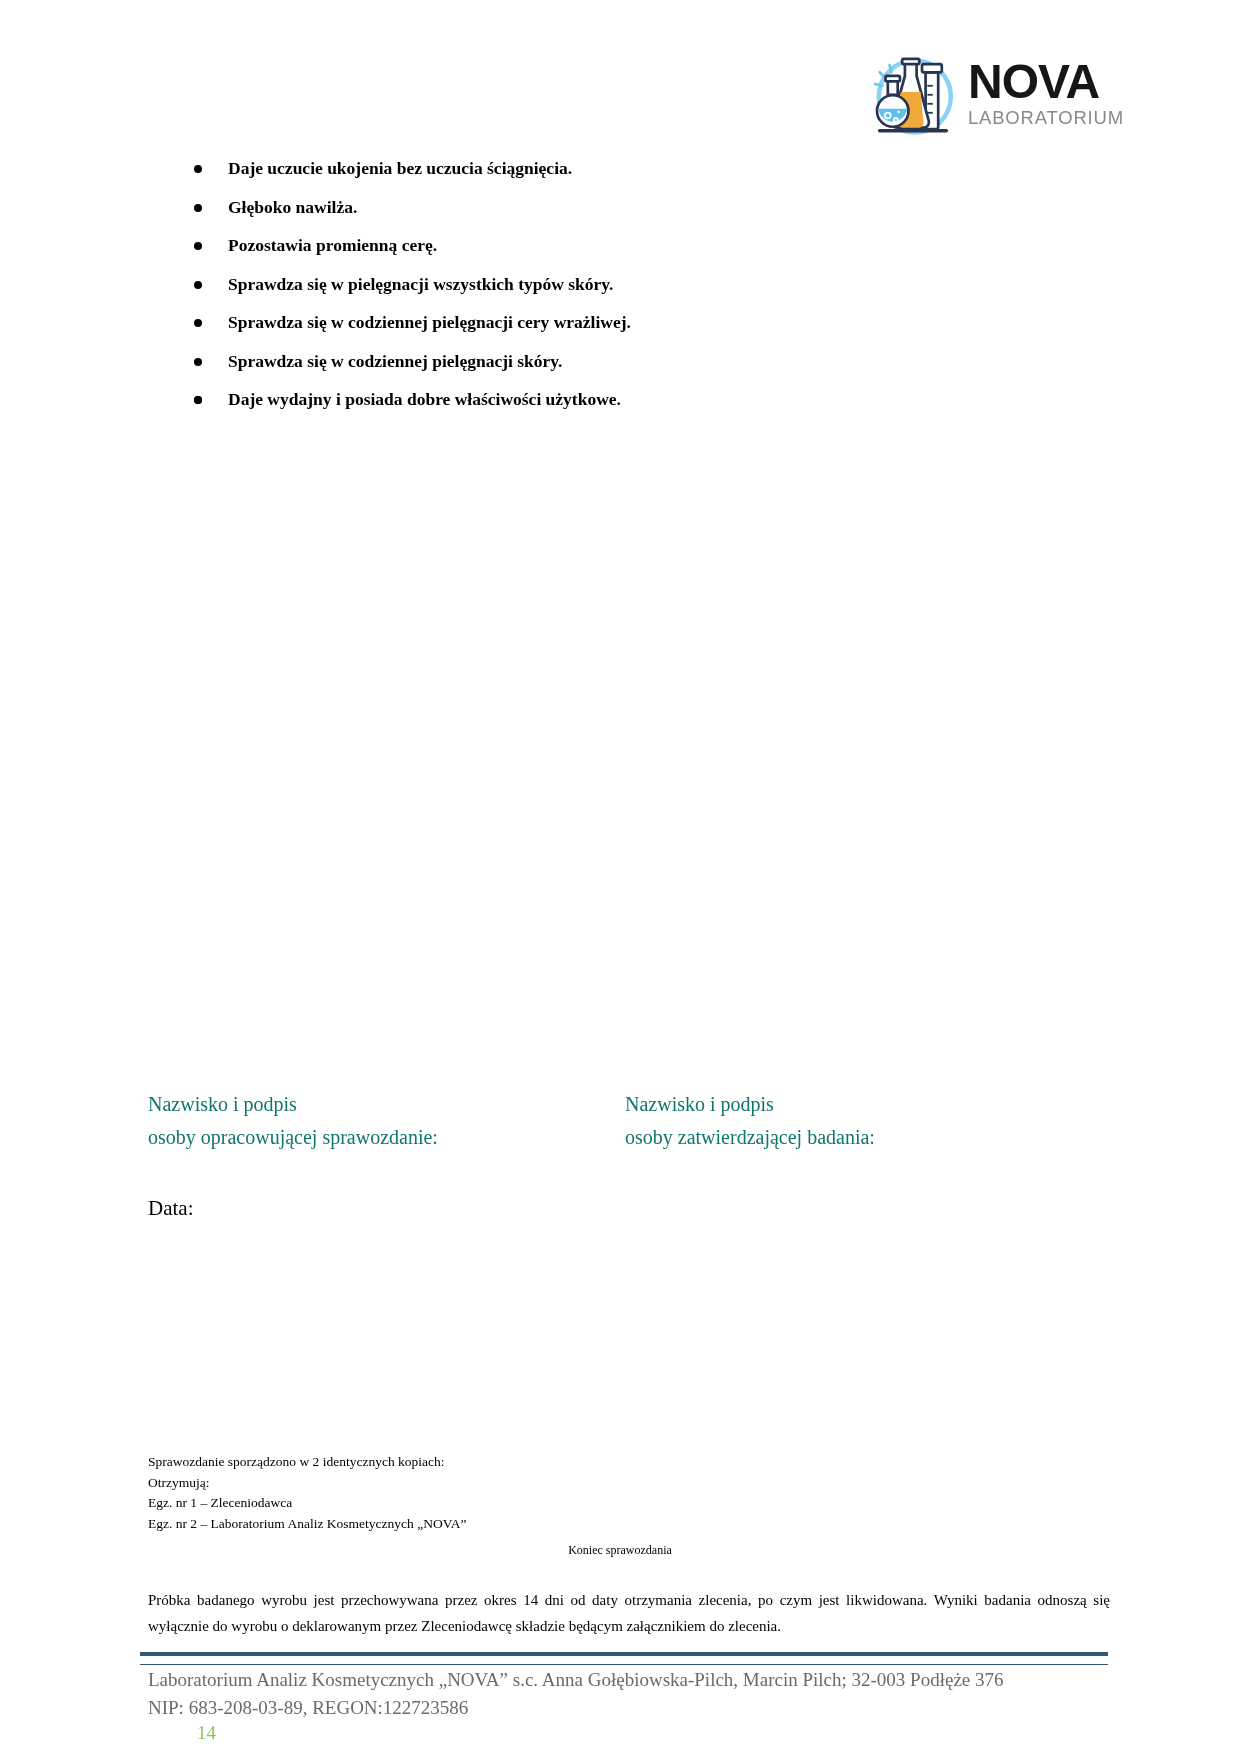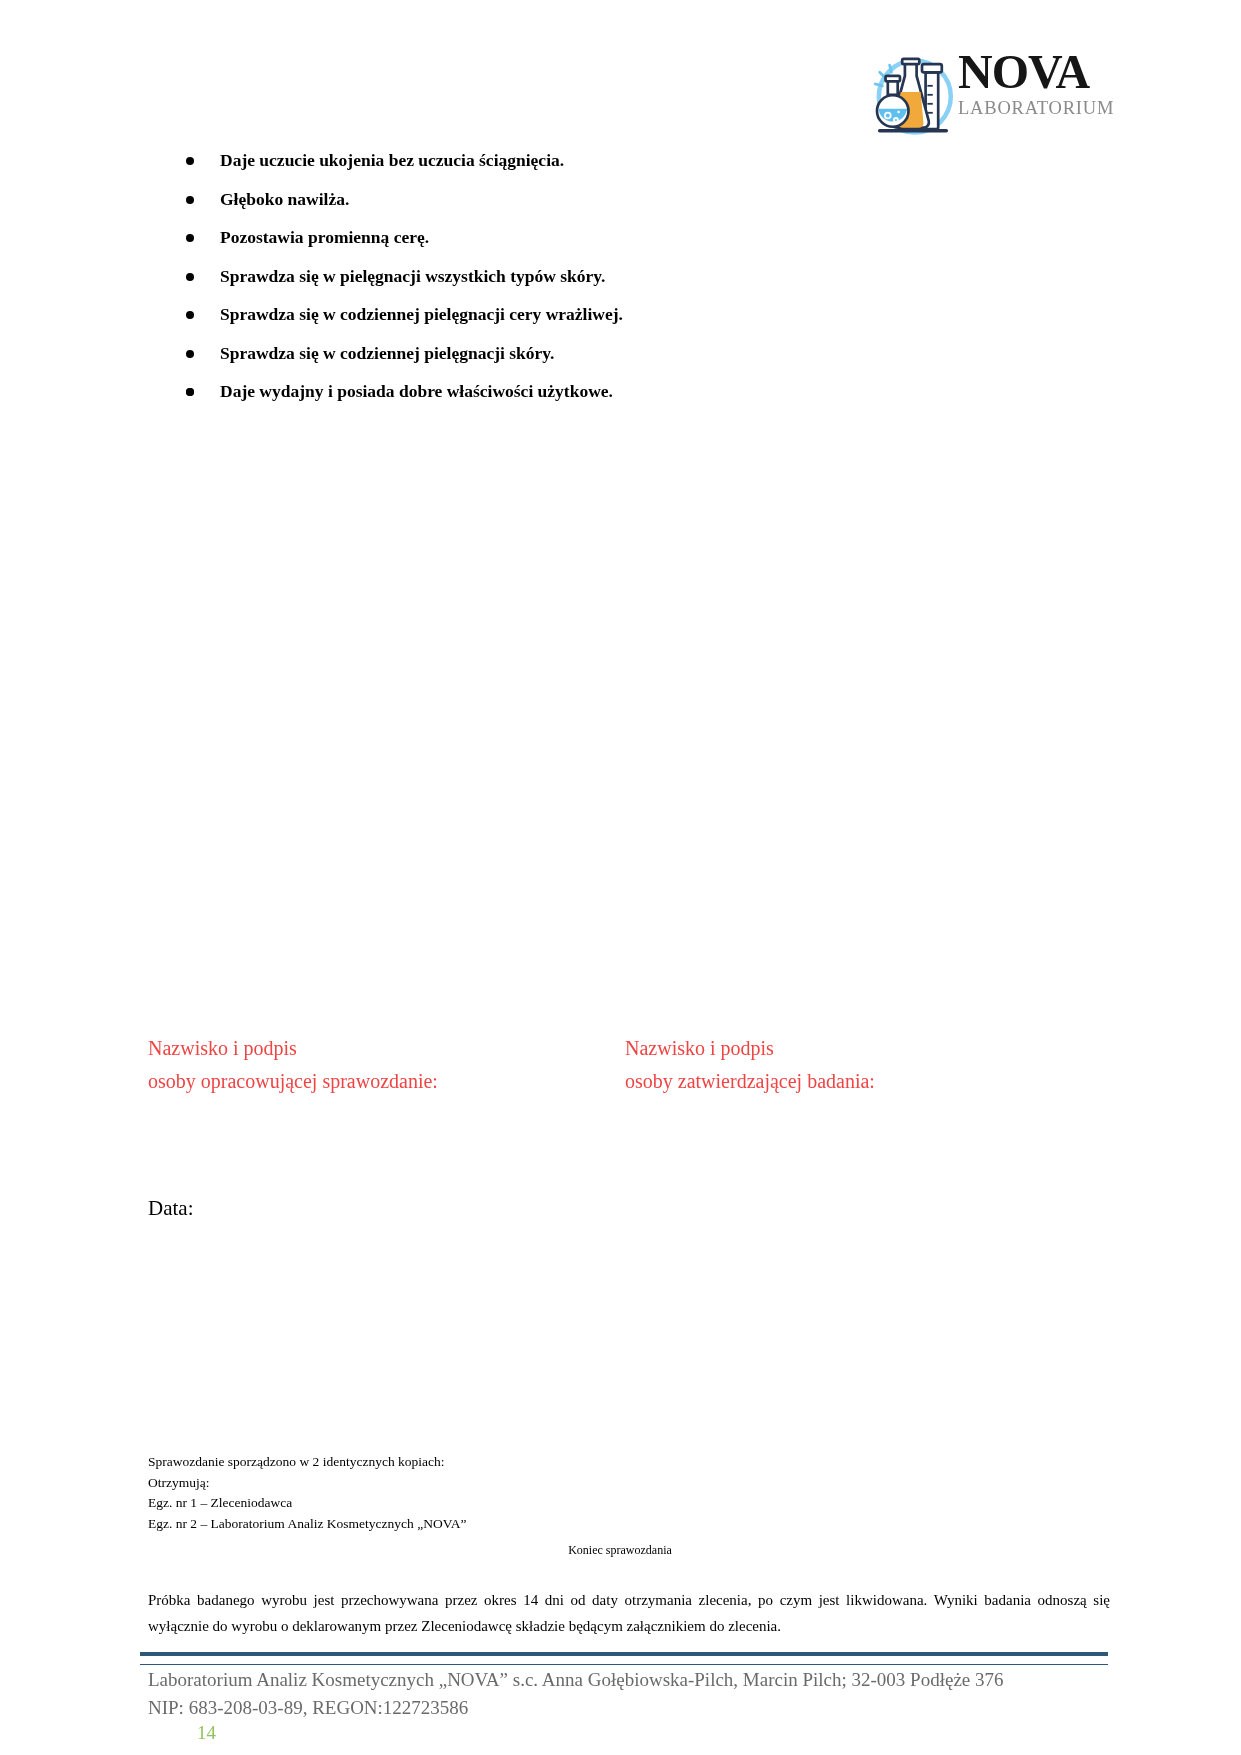--- a/index.html
+++ b/index.html
@@ -8,56 +8,56 @@
     width:1241px;height:1755px;
     background:#ffffff;
     font-family:"Liberation Serif","DejaVu Serif",serif;
     color:#111;
     overflow:hidden;
   }
 
   
   .logo{
     position:absolute;top:48px;left:868px;
-    display:flex;align-items:flex-start;
-    font-family:Liberation Serif, serif;
+    display:flex;align-items:center;gap:10px;
+    font-family:Liberation Sans, sans-serif;
   }
   .logo-icon{width:90px;height:90px;flex:0 0 auto;}
   .logo-text{display:flex;flex-direction:column;justify-content:center;}
   .logo-name{
     font-size:48px;font-weight:800;letter-spacing:-1px;
     color:#161616;line-height:1.0;
   }
   .logo-subtitle{
     font-size:18.5px;font-weight:500;letter-spacing:0.8px;
     color:#8a8a8a;line-height:1.1;margin-top:2px;
   }
 
   
   .bullets{
     position:absolute;top:142px;left:148px;width:990px;
-    list-style:none;margin:8px;padding:0;
+    list-style:none;margin:16px;padding:0;
   }
   .bullets li{
     position:relative;
     padding-left:64px;
     margin-bottom:17.5px;
     font-weight:bold;
     font-size:17.5px;
     line-height:21px;
     color:#000;
   }
   .bullet-marker{
     position:absolute;left:30px;top:7px;
     width:8px;height:8px;border-radius:50%;
     background:#000;
   }
 
   
-  .sig{position:absolute;top:1032px;font-size:20px;line-height:33px;color:#ef4444;}
+  .sig{position:absolute;top:1088px;font-size:20px;line-height:33px;color:#0f766e;}
   .sig-left{left:148px;}
   .sig-right{left:625px;}
 
   .date-label{position:absolute;top:1196px;left:148px;font-size:21px;color:#000;}
 
   
   .distribution{position:absolute;top:1452px;left:148px;font-size:13.5px;line-height:20.5px;color:#000;}
 
   
   .end-heading{

